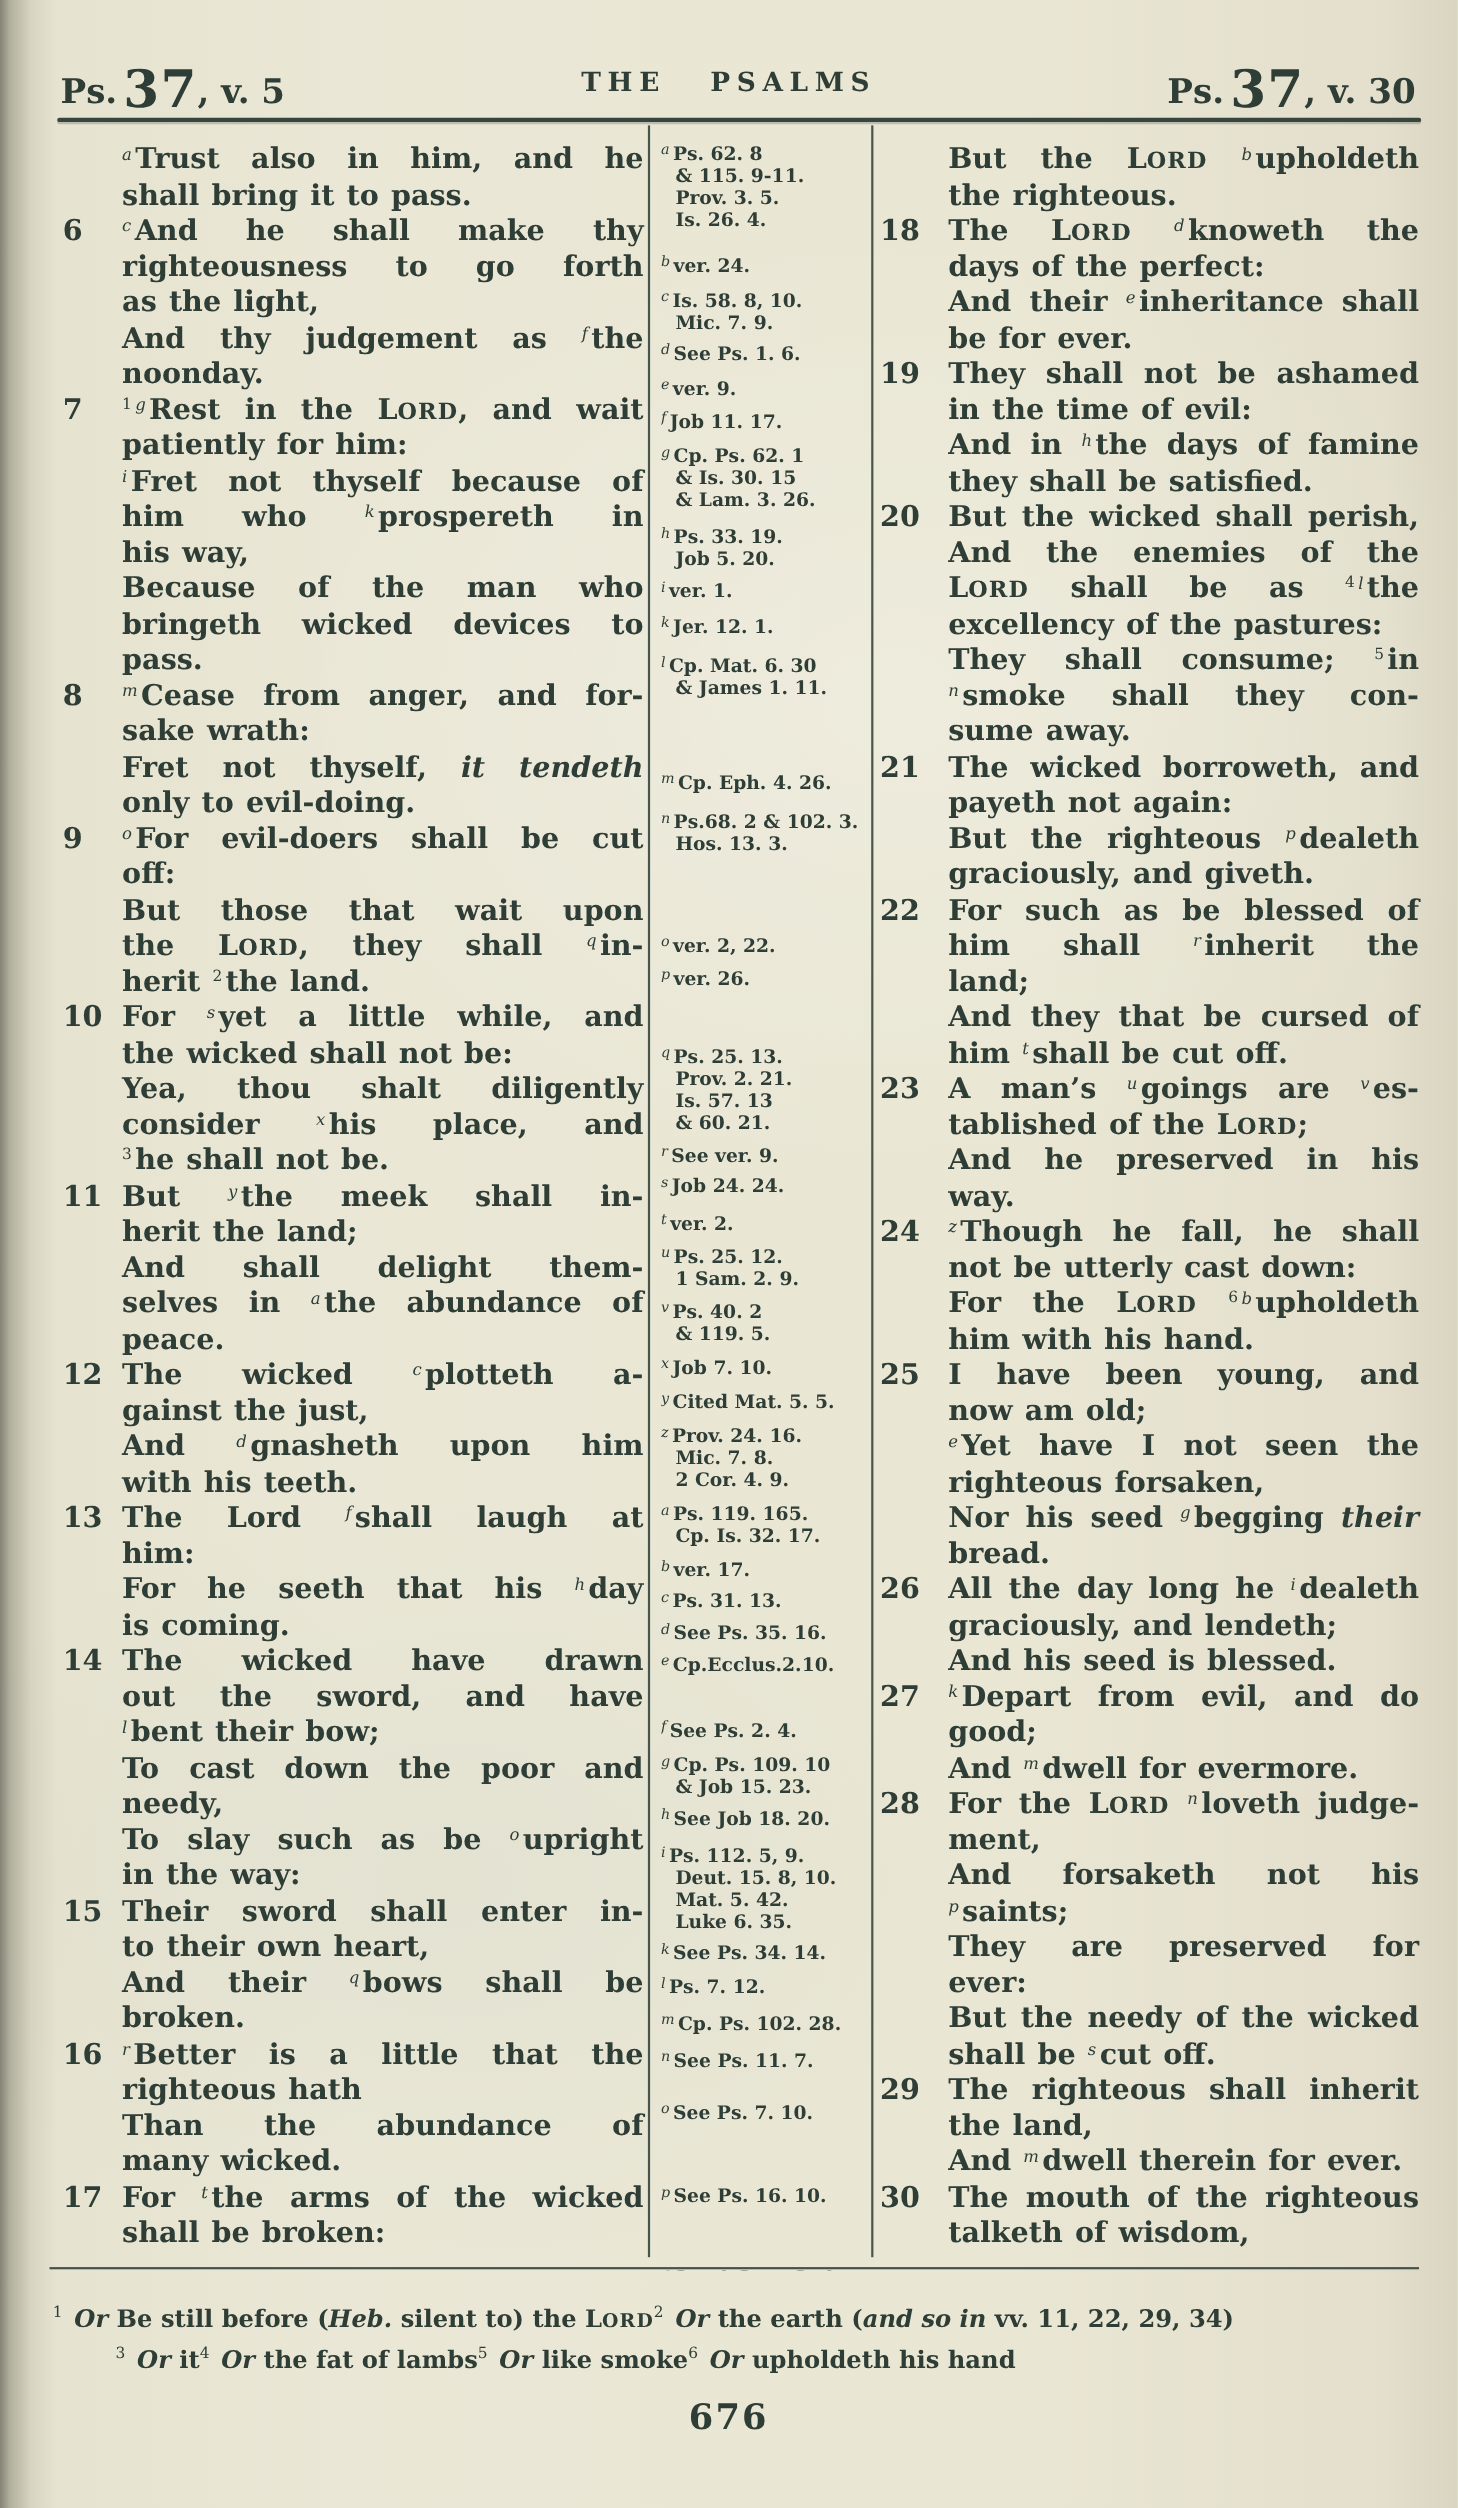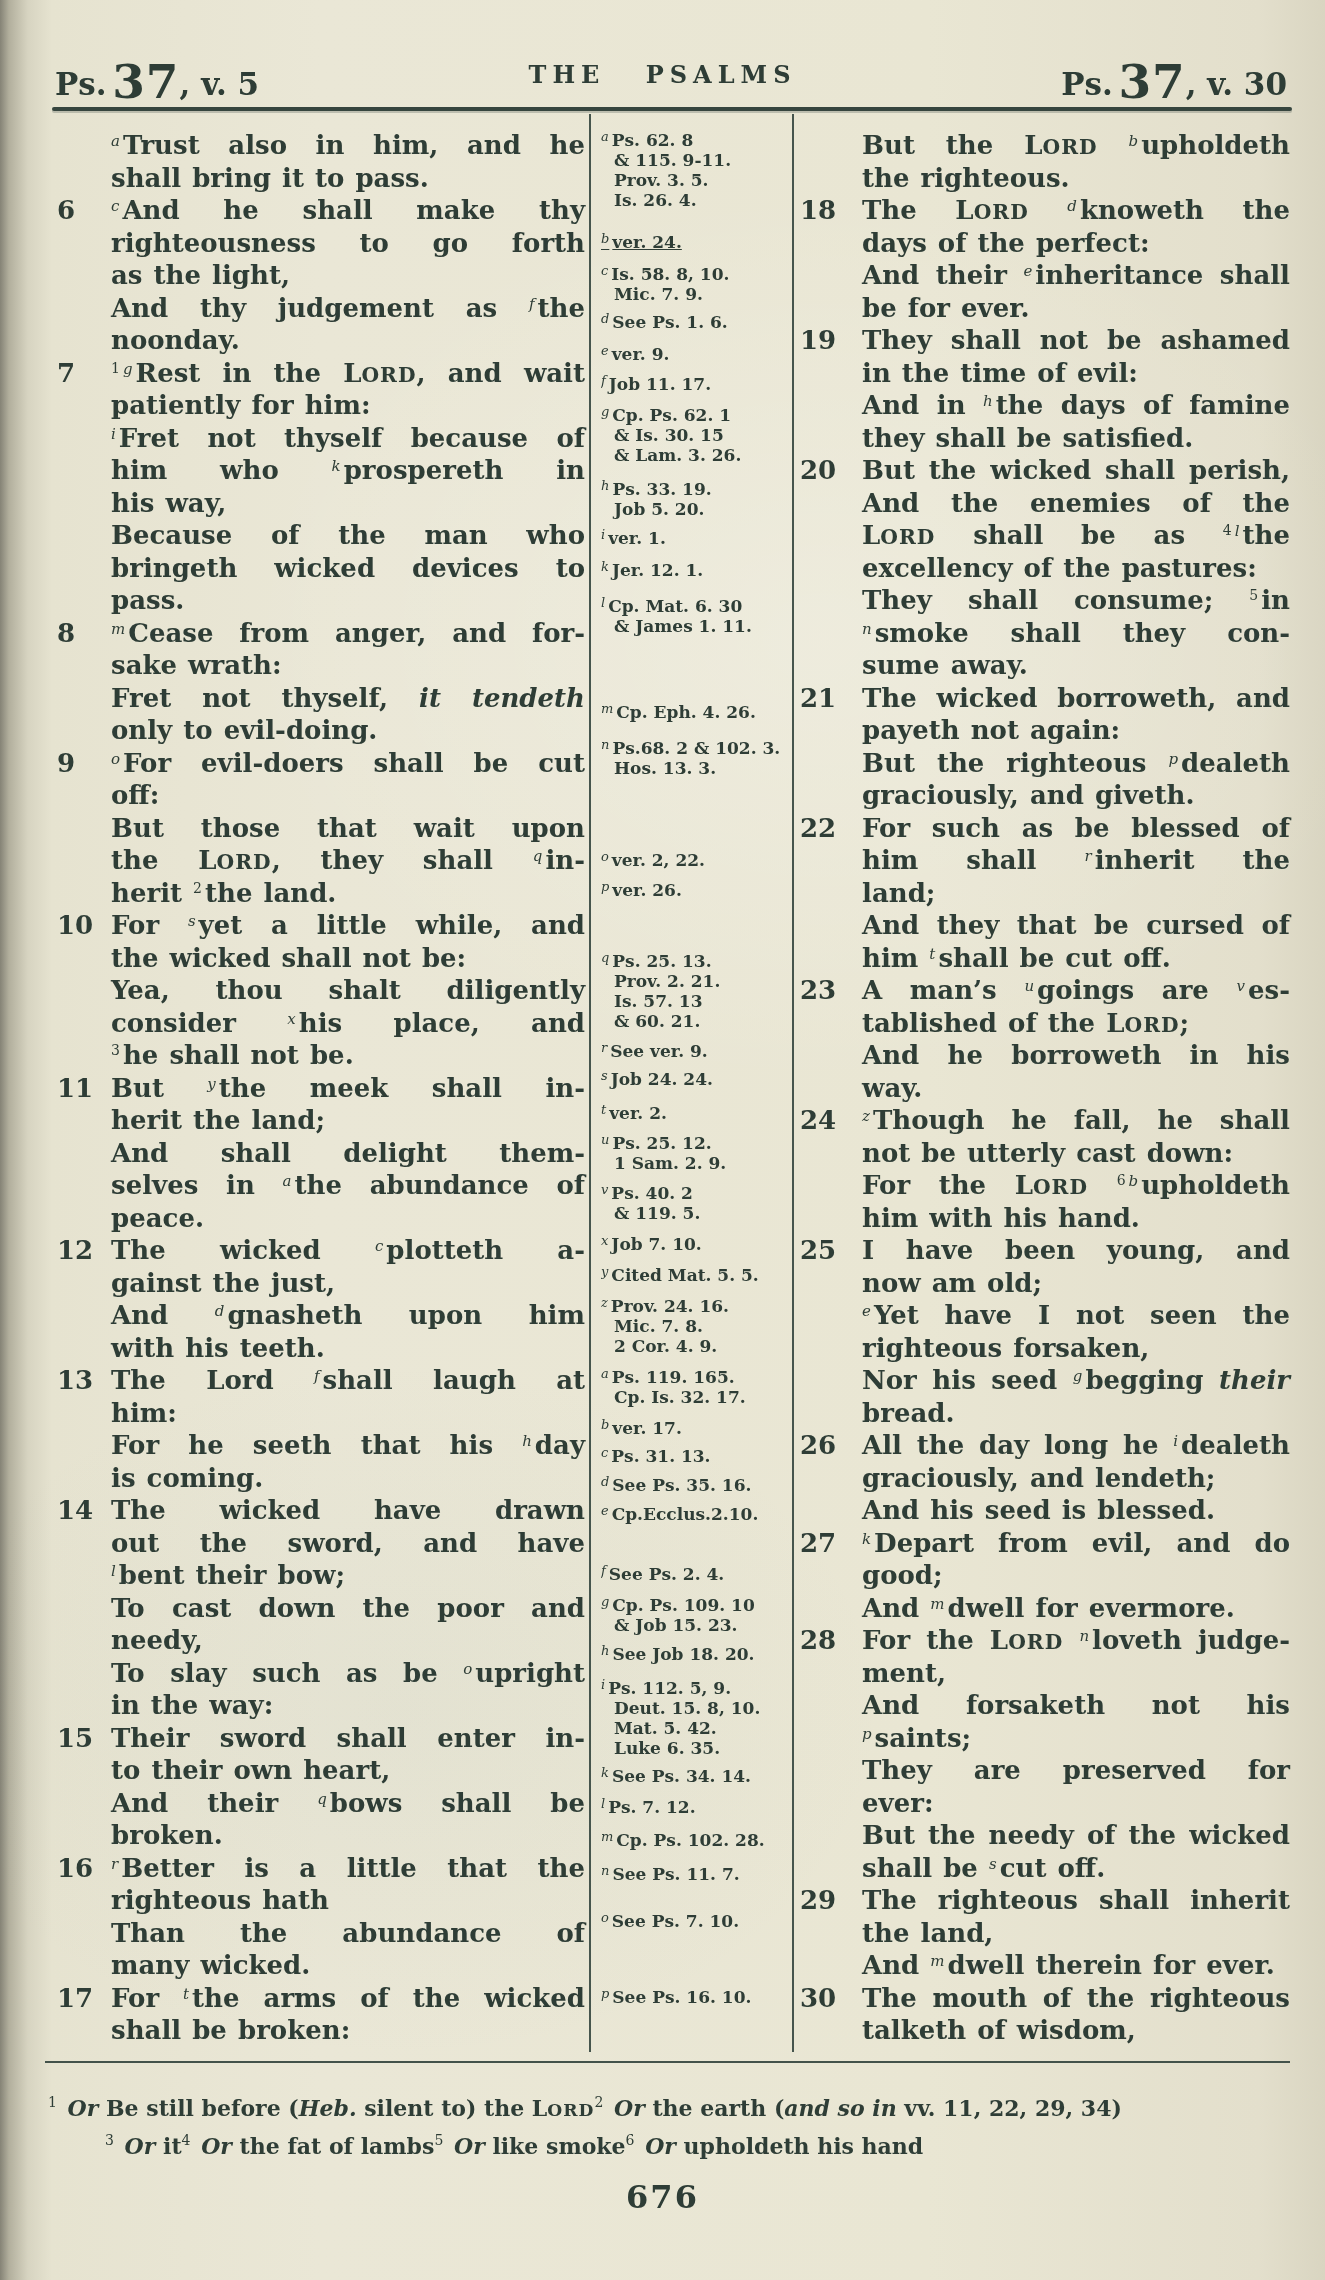--- a/index.html
+++ b/index.html
@@ -325,21 +325,21 @@
         <span class="vtxt">shall be broken:</span>
       </div>
     </div>
   <div class="refs" id="col-refs">
       <div class="refblock">
         <div class="refline"><span class="reflet">a</span>Ps. 62. 8</div>
         <div class="refline refcont">&amp; 115. 9-11.</div>
         <div class="refline refcont">Prov. 3. 5.</div>
         <div class="refline refcont">Is. 26. 4.</div>
       </div>
-      <div class="refblock" style="margin-top: 19px; text-decoration: underline;">
+      <div class="refblock" style="margin-top: 19px;">
         <div class="refline"><span class="reflet">b</span>ver. 24.</div>
       </div>
       <div class="refblock" style="margin-top: 9px;">
         <div class="refline"><span class="reflet">c</span>Is. 58. 8, 10.</div>
         <div class="refline refcont">Mic. 7. 9.</div>
       </div>
       <div class="refblock" style="margin-top: 5px;">
         <div class="refline"><span class="reflet">d</span>See Ps. 1. 6.</div>
       </div>
       <div class="refblock" style="margin-top: 9px;">
@@ -576,21 +576,21 @@
       <div class="vline just">
         <span class="vnum">23</span>
         <span class="vtxt">A man’s <sup class="ls">u</sup>goings are <sup class="ls">v</sup>es-</span>
       </div>
       <div class="vline">
         <span class="vnum"></span>
         <span class="vtxt">tablished of the L<span class="sc">ORD</span>;</span>
       </div>
       <div class="vline just">
         <span class="vnum"></span>
-        <span class="vtxt">And he borroweth in his</span>
+        <span class="vtxt">And he preserved in his</span>
       </div>
       <div class="vline">
         <span class="vnum"></span>
         <span class="vtxt">way.</span>
       </div>
       <div class="vline just">
         <span class="vnum">24</span>
         <span class="vtxt"><sup class="ls">z</sup>Though he fall, he shall</span>
       </div>
       <div class="vline">

